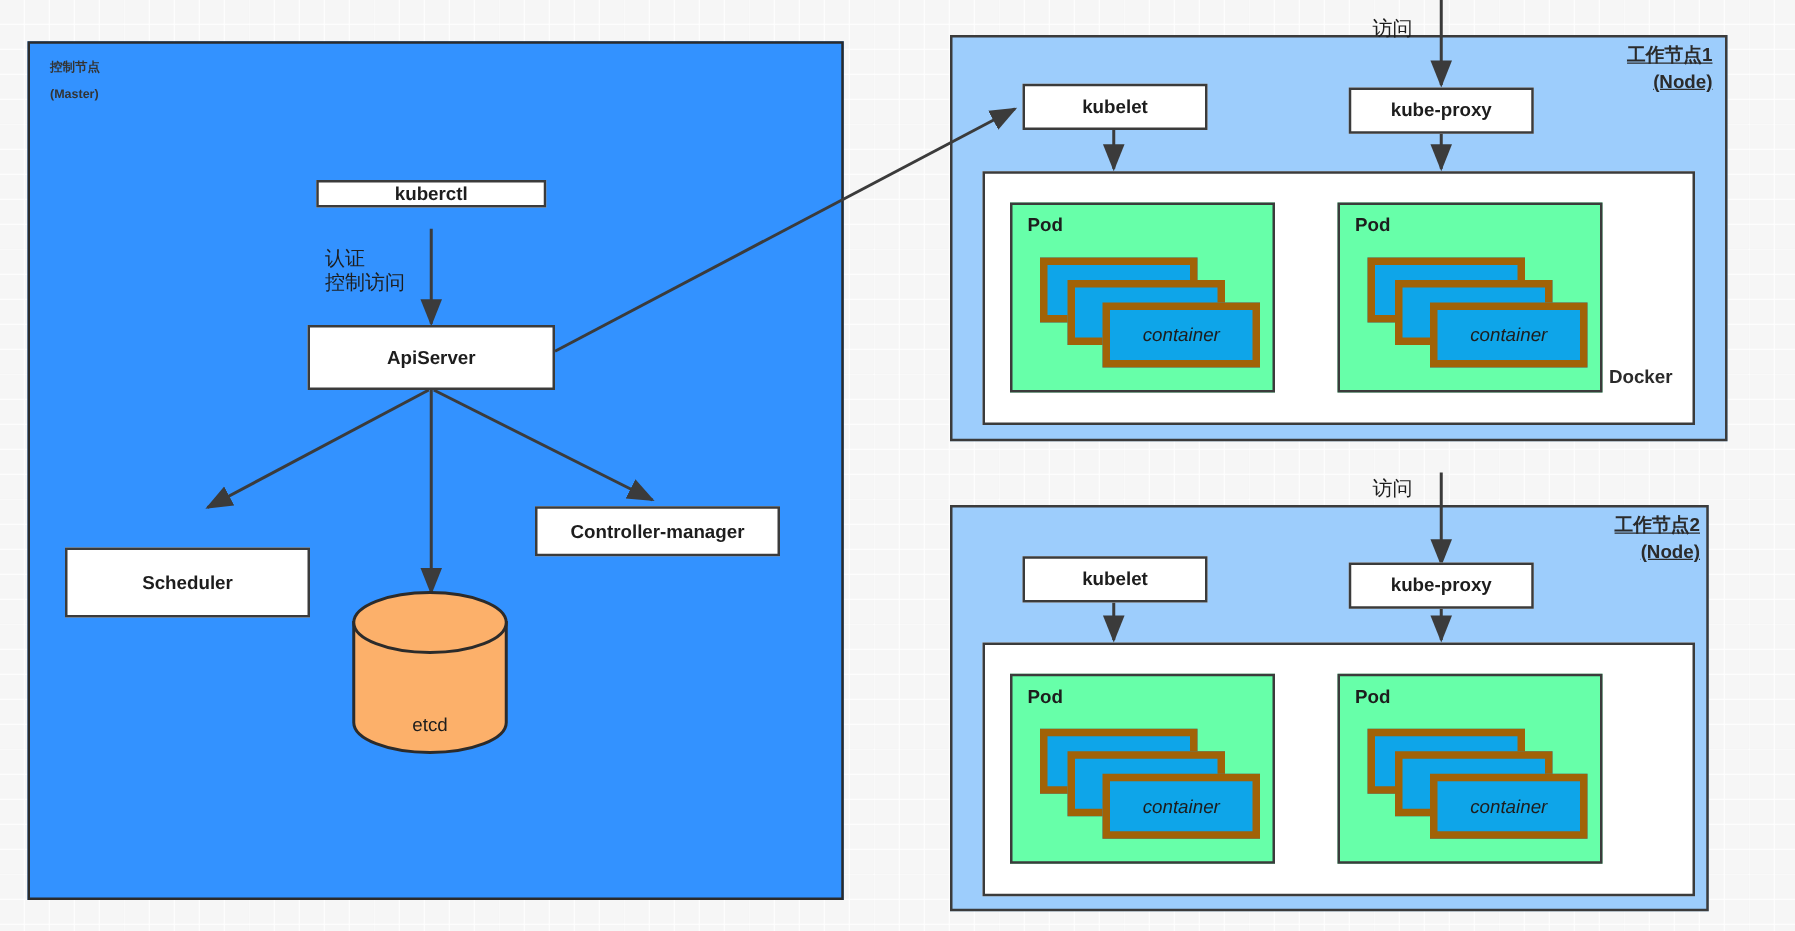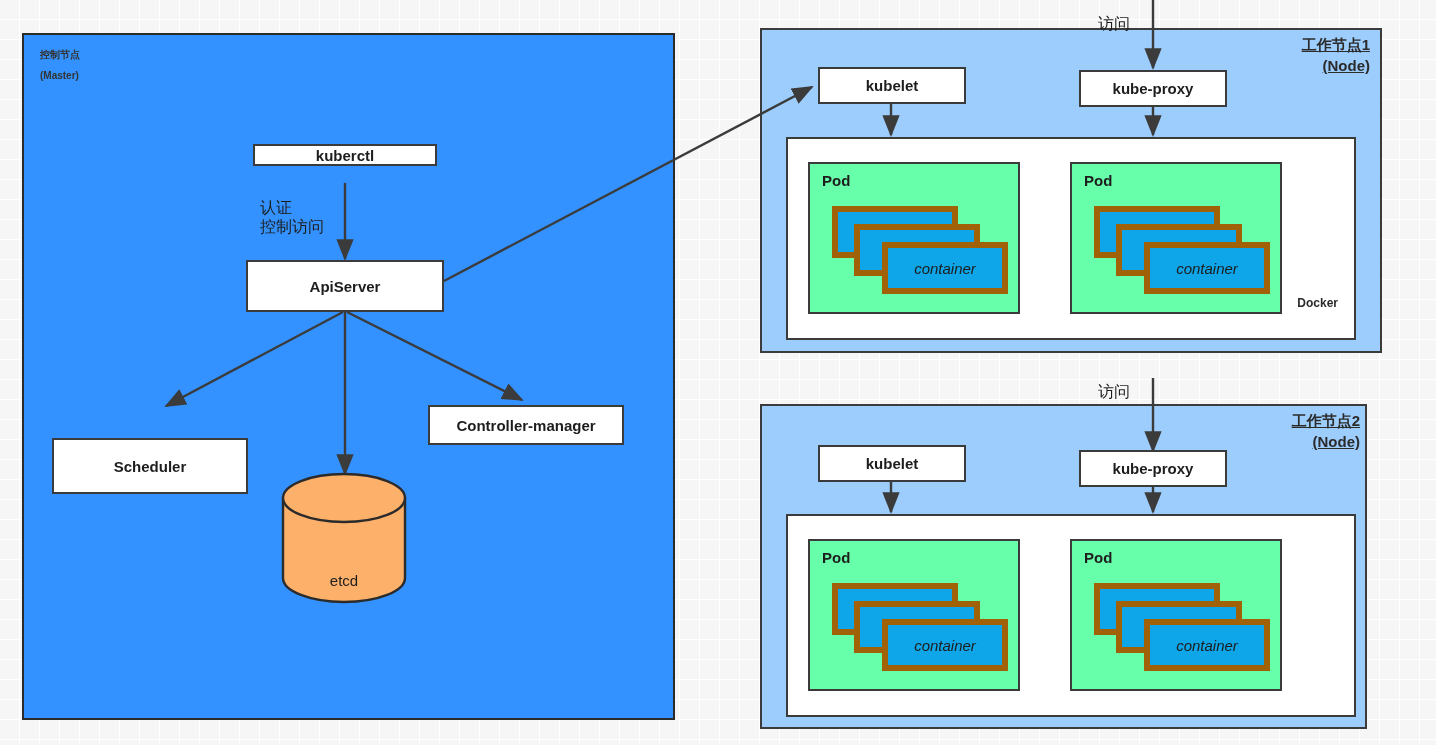--- a/index.html
+++ b/index.html
@@ -46,21 +46,21 @@
     text-decoration:underline;
   }
   
   .docker-box{
     position:absolute;background:#ffffff;border:2px solid #3b3b3b;box-sizing:border-box;
   }
   #node1-docker{left:786px;top:137px;width:570px;height:203px;}
   #node2-docker{left:786px;top:514px;width:570px;height:203px;}
   .docker-label{
     position:absolute;right:16px;bottom:28px;
-    color:#2b2b2b;font-size:12px;font-weight:bold;
+    color:#2b2b2b;font-size:15px;font-weight:bold;
   }
 
   
   .pod{
     position:absolute;background:#67ffa9;border:2px solid #3b3b3b;box-sizing:border-box;
   }
   .pod-label{
     position:absolute;left:12px;top:8px;
     font-size:15px;font-weight:bold;color:#1d1d1d;
   }

